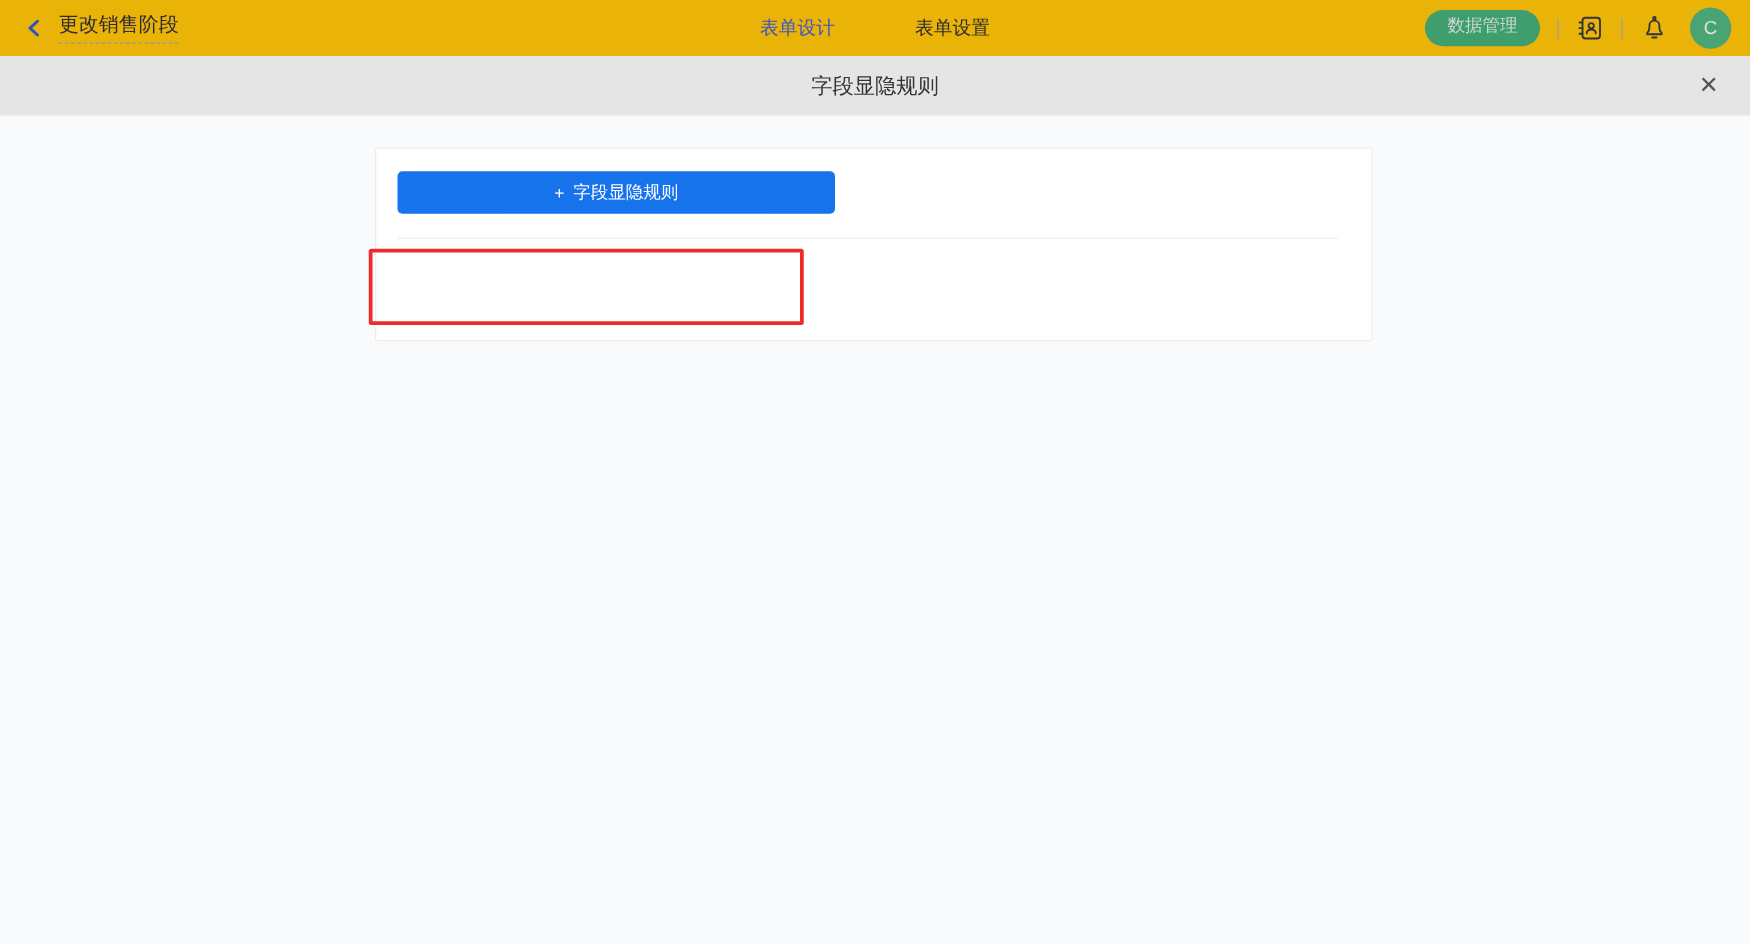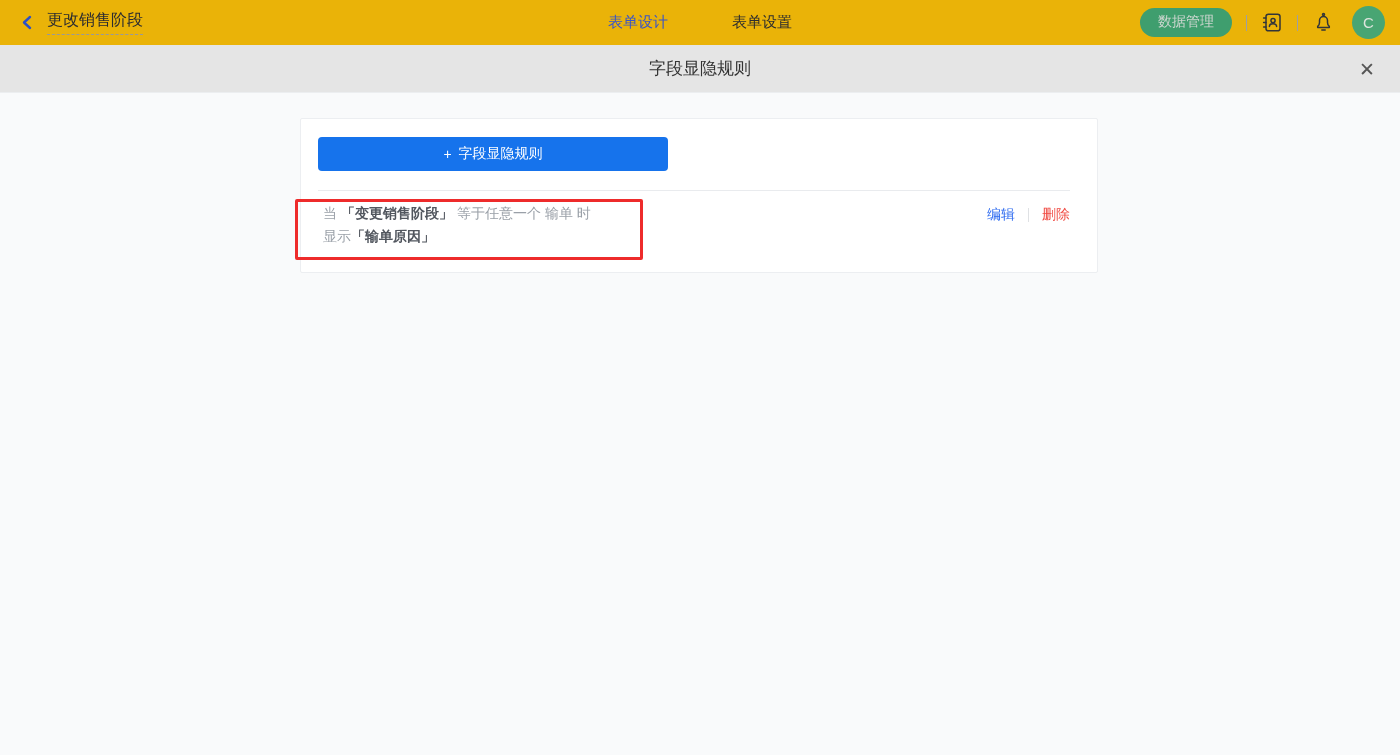--- a/index.html
+++ b/index.html
@@ -145,27 +145,16 @@
 <div class="modal-body">
 
   <div class="rules-card">
     <button class="add-rule-btn">
       <span>+</span>
       <span>字段显隐规则</span>
     </button>
 
     <div class="card-divider"></div>
 
-    <div class="rule-row">
-      <div class="rule-text">
-        <div><span class="seg">当</span><span class="strong seg">「变更销售阶段」</span><span class="seg">等于任意一个 输单 时</span></div>
-        <div><span>显示</span><span class="strong">「输单原因」</span></div>
-      </div>
-      <div class="rule-actions">
-        <span class="link edit">编辑</span>
-        <span class="action-div"></span>
-        <span class="link delete">删除</span>
-      </div>
-    </div>
   </div>
 
   <div class="red-box"></div>
 </div>
 
 </body></html>

